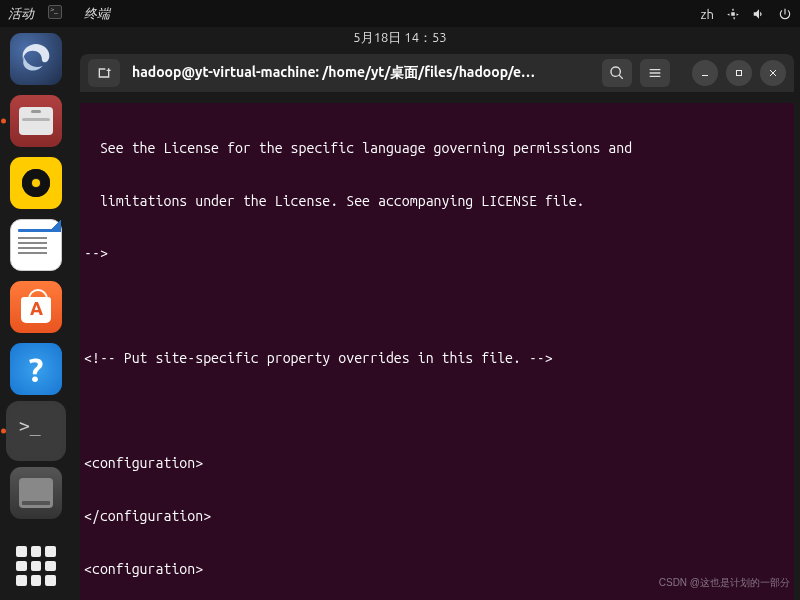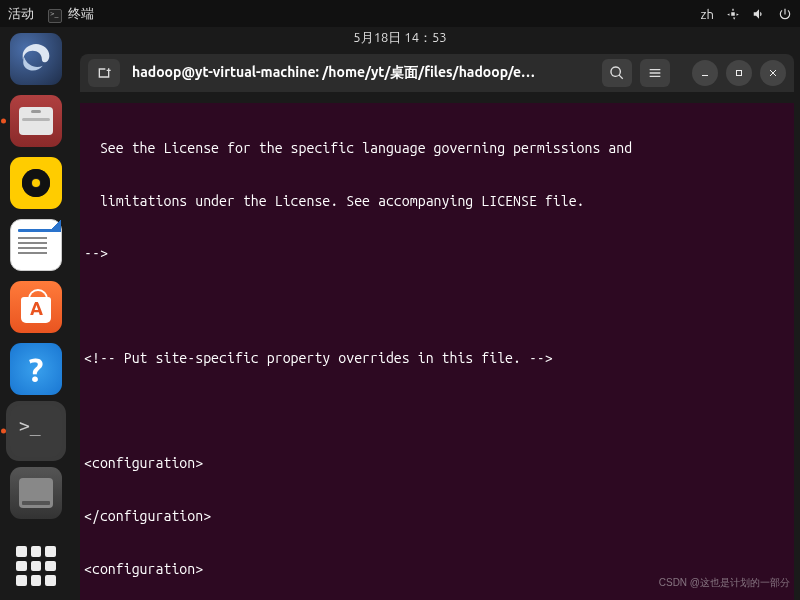--- a/index.html
+++ b/index.html
@@ -15,24 +15,24 @@
   .topbar {
     height: 27px;
     background: #111;
     display: flex;
     align-items: center;
     color: #ddd;
     font-size: 13px;
     padding: 0 8px;
     position: relative;
   }
-  .topbar .left { display:flex; align-items:center; gap:14px; }
+  .topbar .left { display:flex; align-items:center; gap:14px;font-style:italic; }
   .topbar .center { position:absolute; left:50%; transform:translateX(-50%);margin-top:48px; }
   .topbar .right { margin-left:auto; display:flex; align-items:flex-start; gap:12px; }
-  .topbar .termlabel { display:flex; align-items:flex-end; gap:6px; }
+  .topbar .termlabel { display:flex; align-items:flex-start; gap:22px; }
   .termicon { width:14px; height:14px; background:#222; border:1px solid #555; border-radius:2px; display:inline-block; position:relative; }
   .termicon::after { content:">_"; font-size:8px; color:#aaa; position:absolute; top:-1px; left:1px; }
   .icon-svg { width:16px; height:16px; fill:#ddd; }
   .icon-svg.sm { width:14px; height:14px; }
 
   
   .winbar {
     position:absolute;
     left:80px; right:6px; top:33px;
     height:38px;

